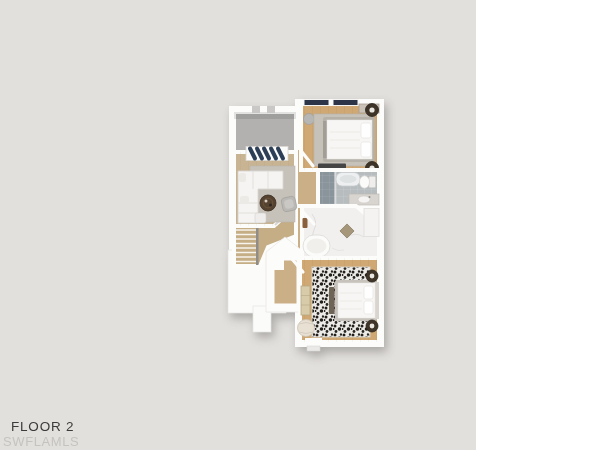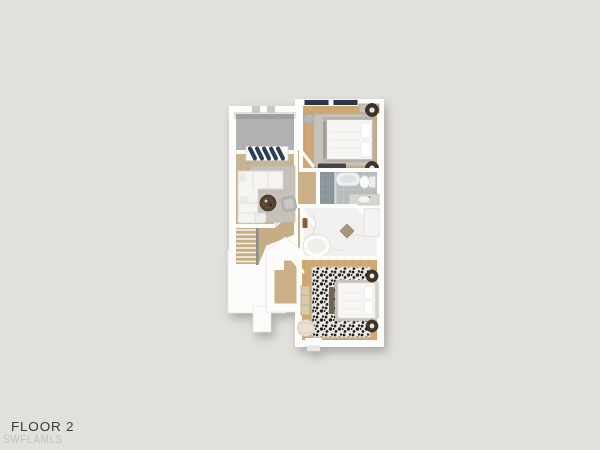--- a/index.html
+++ b/index.html
@@ -1,18 +1,18 @@
 <!DOCTYPE html>
 <html><head>
 <meta charset="utf-8">
 <style>
   html, body { margin: 0; padding: 0; }
   .stage {
     position: relative;
-    width: 600px; height: 450px;
+    width: 476px; height: 450px;
     background: #e2e0dd;
     overflow: hidden;
     font-family: "Liberation Sans", sans-serif;
   }
   .plan-svg { position: absolute; inset: 0; }
   .plan-shadow { filter: drop-shadow(3px 5px 5px rgba(105,102,98,0.45)); }
   .caption {
     position: absolute;
     left: 0; bottom: 0;
     width: 220px;
@@ -21,21 +21,21 @@
   .floor-label {
     position: absolute;
     left: 11px; top: -31px;
     font-size: 13.5px;
     letter-spacing: 0.8px;
     color: #3b3b3b;
   }
   .watermark {
     position: absolute;
     left: 3px; top: -16px;
-    font-size: 10px;
+    font-size: 13px;
     letter-spacing: 0.6px;
     color: #c5c3c0;
   }
   .caption-box { position: absolute; left: 0; top: 450px; height: 0; width: 220px; }
 </style>
 </head>
 <body>
 
 <div class="stage" style="background:#e2e0dd">
 

